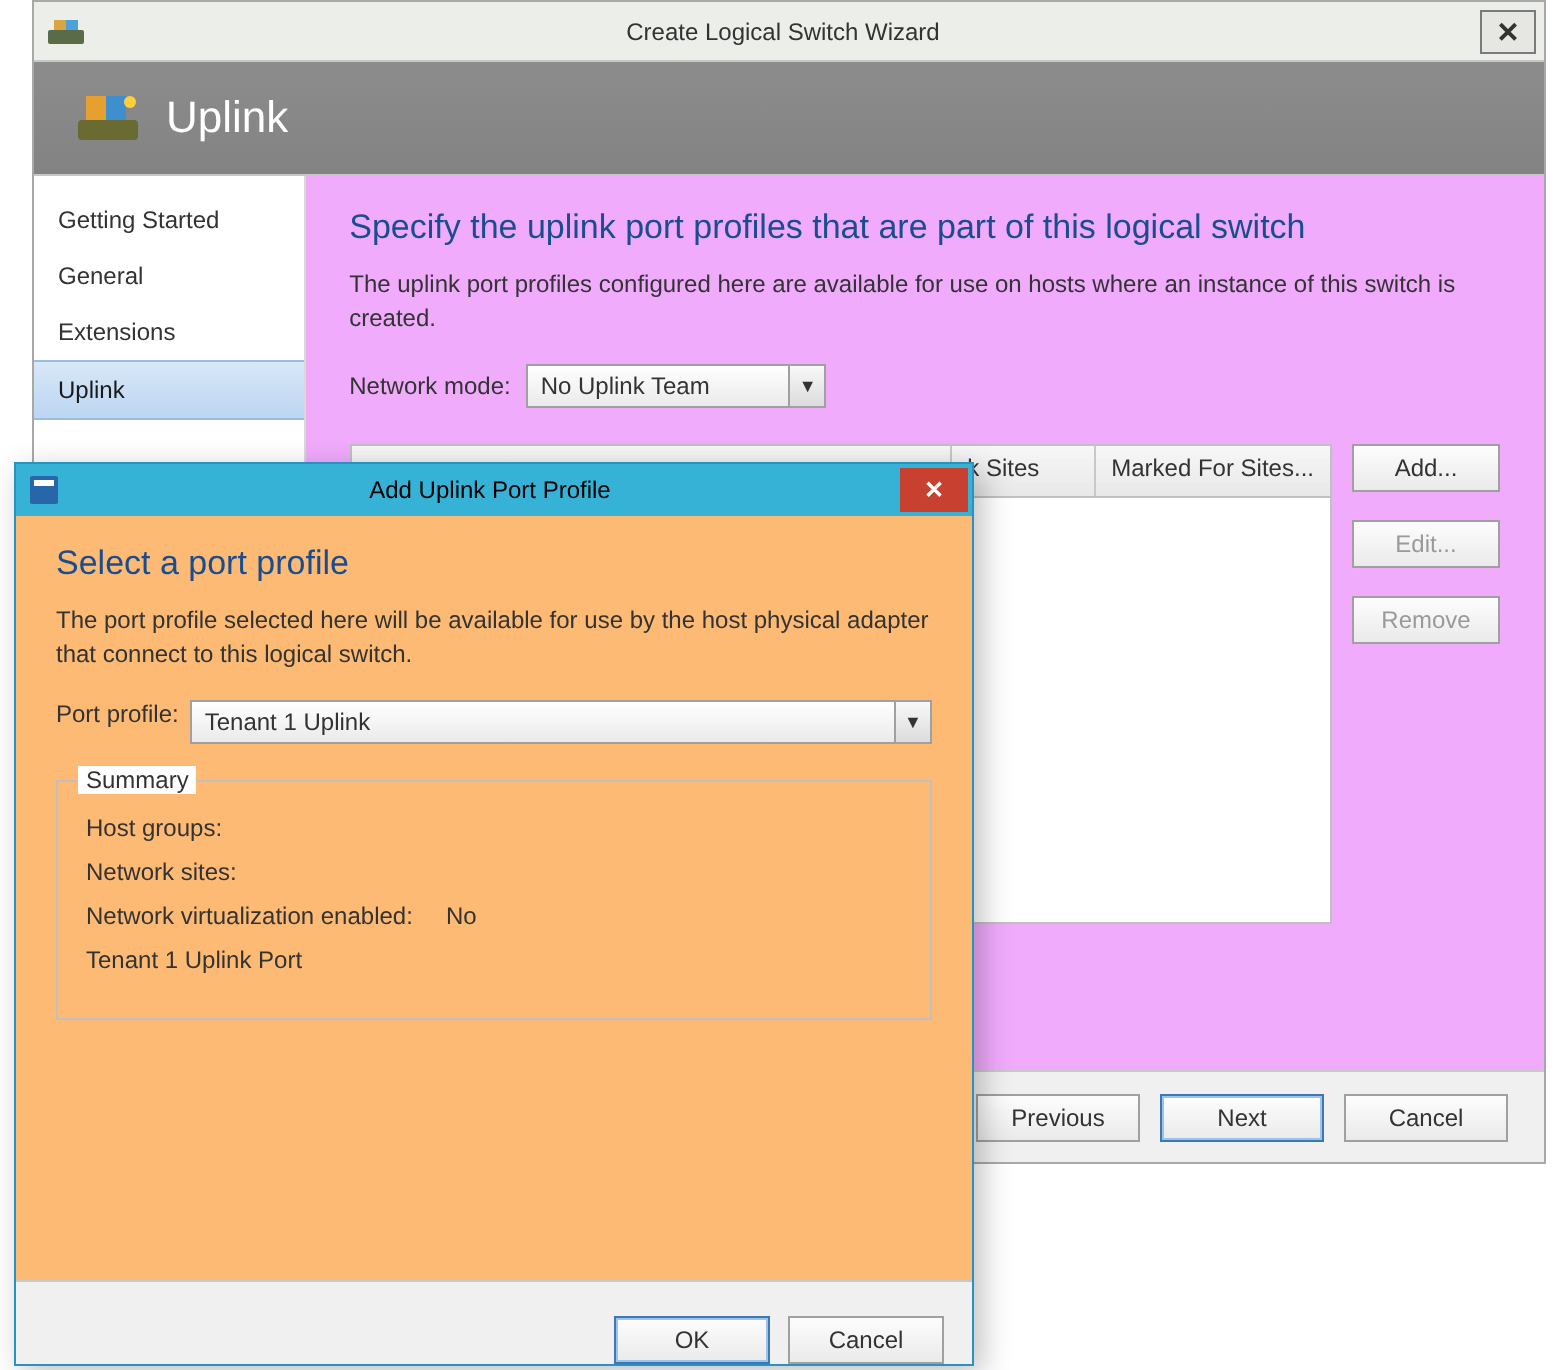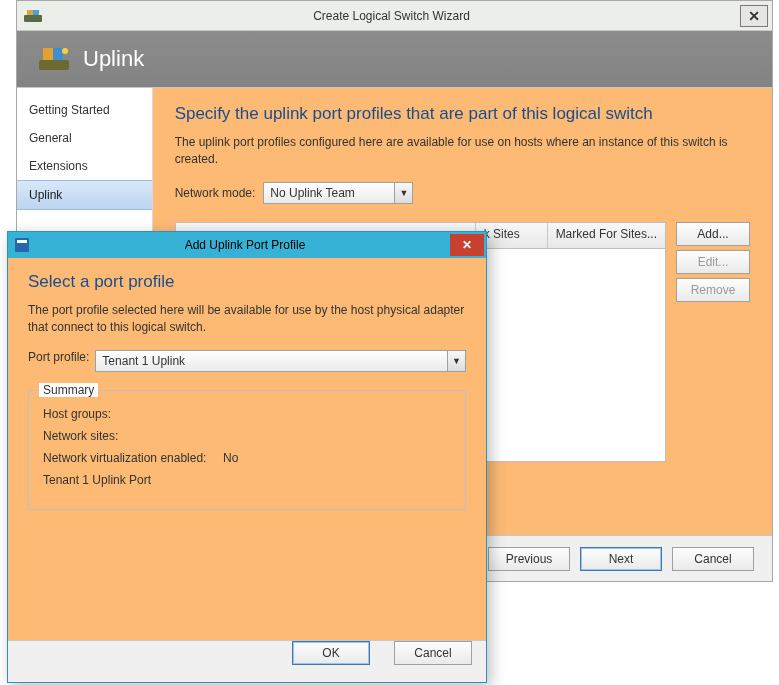--- a/index.html
+++ b/index.html
@@ -87,21 +87,21 @@
     background: linear-gradient(#d8e8f8,#bcd5f1);
     border: 1px solid #9bbde0;
     border-left: none;
     border-right: none;
     color: #1a1a1a;
   }
 
   .main {
     flex: 1;
     padding: 16px 22px 10px 22px;
-    background: #fdba74;
+    background: #f0abfc;
     display: flex;
     flex-direction: column;
   }
   .main-heading {
     font-size: 17px;
     color: #1a4d8f;
     font-weight: 400;
     margin-bottom: 10px;
   }
   .main-desc {
@@ -141,21 +141,21 @@
     font-size: 12px;
   }
   .gh-cell {
     border-right: 1px solid #c8c8c8;
     padding: 4px 8px;
     overflow: hidden; text-overflow: ellipsis; white-space: nowrap;
   }
   .gh-cell:last-child { border-right:none; }
 
   .action-col {
-    display: flex; flex-direction: column; gap: 4px;
+    display: flex; flex-direction: column; gap: 14px;
     margin-left: 10px;
   }
   .btn {
     min-width: 74px; height: 24px;
     border: 1px solid #a0a0a0;
     background: linear-gradient(#fdfdfd,#eaeaea);
     font-size: 12px; color: #333;
     display:flex;align-items:center;justify-content:center;
     cursor: pointer;
   }
@@ -227,22 +227,22 @@
     background:#fff; padding: 0 4px; font-size:12px; color:#333;
   }
   .sum-row { display:flex; margin-bottom:8px; }
   .sum-label { width: 180px; }
   .sum-val { flex:1; }
 
   .m-footer {
     height: 42px;
     border-top: 1px solid #c8c8c8;
     background: #f0f0f0;
-    display:flex; align-items:flex-start; justify-content:flex-end;
-    gap:24px; padding-right:14px;
+    display:flex; align-items:flex-end; justify-content:flex-end;
+    gap:9px; padding-right:14px;
   }
   .m-footer .btn { min-width:78px; }
 
   
   svg { display:block; }
 </style>
 </head>
 <body>
 
 <div class="wizard">

